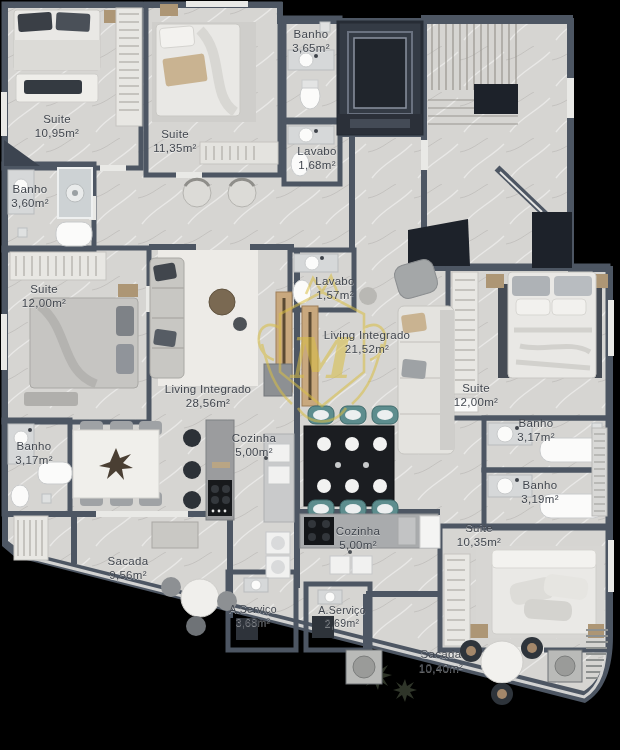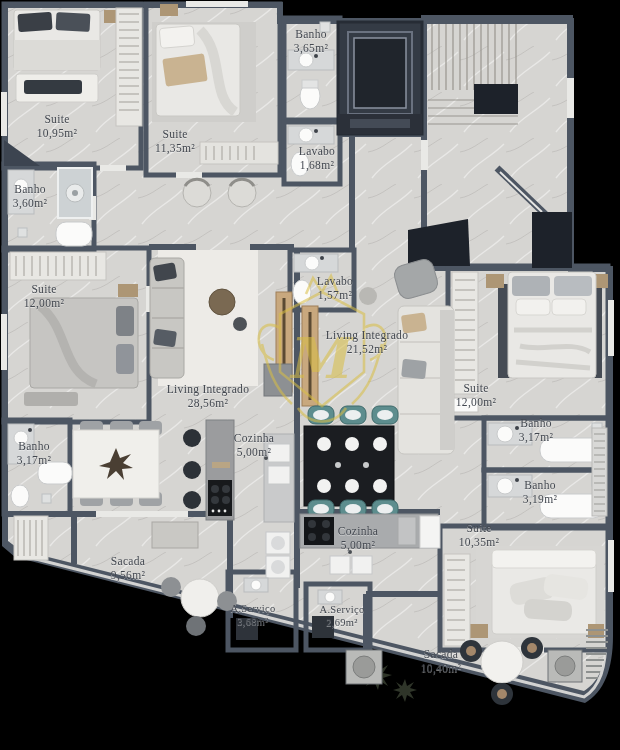--- a/index.html
+++ b/index.html
@@ -1,21 +1,21 @@
 <!DOCTYPE html>
 <html style="--bg: #000000; --wall: #4d5663; --wood: #6e5f50; --wood_line: #5e5143; --marble: #d6d5d2; --tile: #e7e8e8; --common: #b2b0ac; --dark: #1d222a; --teal: #5d8d8e; --text: #42474f; --railing: #e2e1de; --wm: #d9be44;"><head>
 <meta charset="utf-8">
 <style>
   html,body{margin:0;padding:0;background:#000;}
   #stage{position:relative;width:620px;height:750px;background:var(--bg,#000);overflow:hidden;
          font-family:"Liberation Sans", sans-serif;}
   #plan-svg{position:absolute;left:0;top:0;}
   .lbl{position:absolute;transform:translate(-50%,-50%);text-align:center;
        color:var(--text,#42474f);font-size:11.5px;line-height:1.22;letter-spacing:.3px;
-       white-space:nowrap;text-shadow:0 1px 0 rgba(255,255,255,.45);font-family:Liberation Serif, serif;}
+       white-space:nowrap;text-shadow:0 1px 0 rgba(255,255,255,.45);}
   .lbl span{display:block;}
   
   .wall{stroke:var(--wall,#4d5663);fill:none;}
   .wallf{fill:var(--wall,#4d5663);}
   .doorgap{fill:#e9e9e6;}
   .slat{stroke:#b9b8b3;stroke-width:1.5;}
   .fixture{fill:#f1f1f0;stroke:#c6c8c9;stroke-width:1;}
   .vanity{fill:#d6d8d9;stroke:#b9bcbd;stroke-width:1;}
   .dk{fill:var(--dark,#1d222a);}
 </style>

